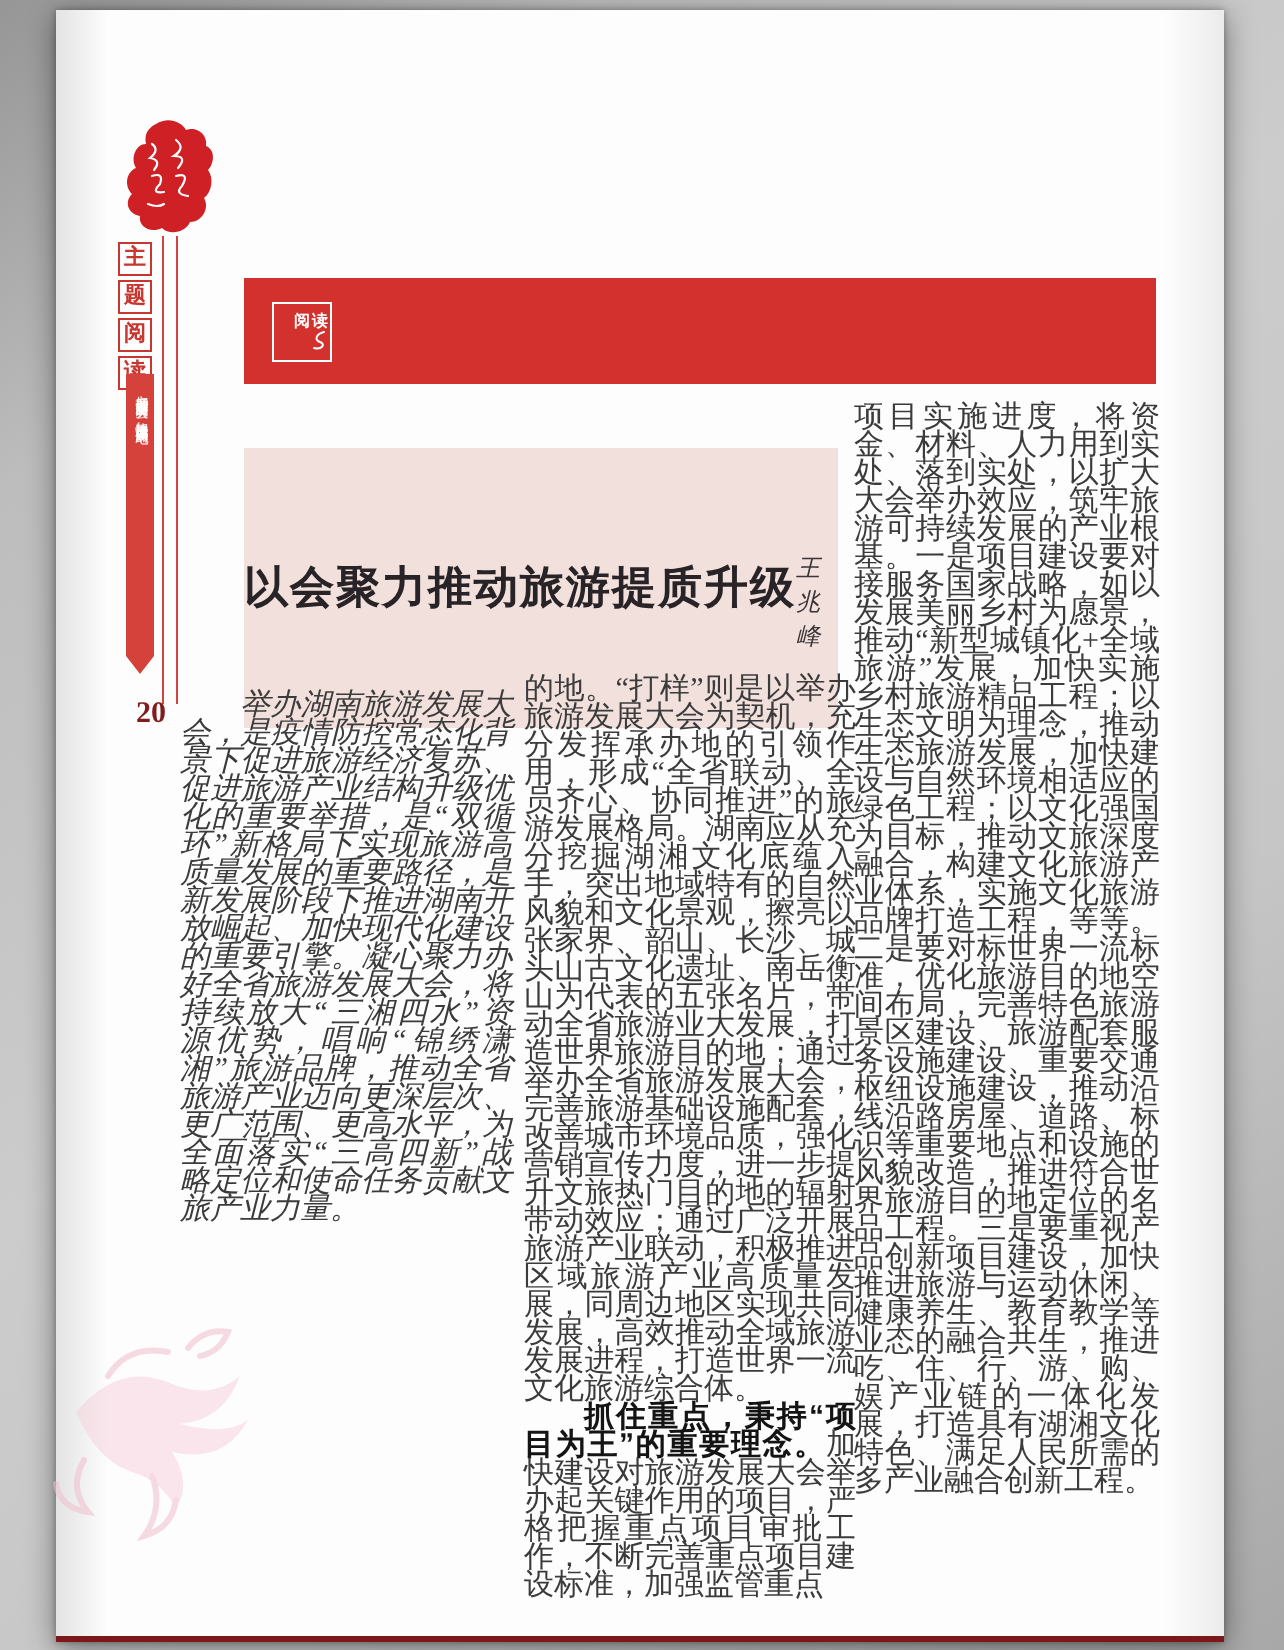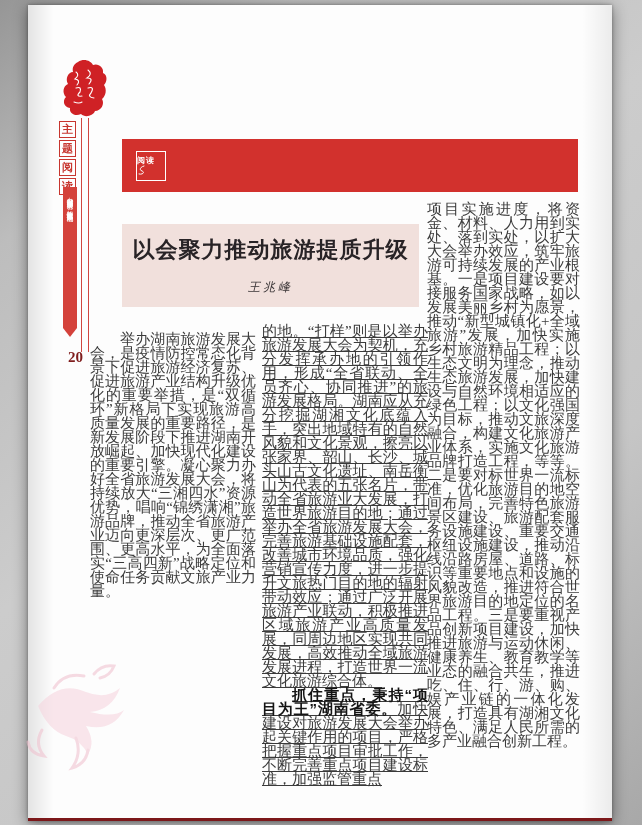--- a/index.html
+++ b/index.html
@@ -46,34 +46,34 @@
     font-family:"Liberation Serif",serif;font-size:15px;font-weight:bold;}
   .phoenix{position:absolute;left:24px;top:610px;width:104px;height:172px;opacity:.55;}
 
   
   .banner{
     position:absolute;left:122px;top:139px;width:456px;height:53px;
     background:#d2312d;display:flex;align-items:center;
   }
   .badge{
     width:28px;height:28px;border:1.5px solid #ffffff;margin-left:14px;
-    display:flex;flex-direction:column;align-items:flex-start;justify-content:center;
+    display:flex;flex-direction:column;align-items:flex-end;justify-content:center;
     color:#fff;flex:0 0 auto;
   }
   .badge-text{font-size:8px;font-weight:bold;letter-spacing:1px;line-height:9px;}
   .banner-title{
     flex:1;text-align:center;color:#ffffff;font-weight:bold;font-size:27px;
     letter-spacing:1px;font-family:"Liberation Sans",sans-serif;
     padding-right:10px;white-space:nowrap;
   }
 
   
   .title-block{
-    position:absolute;left:122px;top:224px;width:297px;height:83px;
-    background:#f1e0dc;display:flex;flex-direction:column;
+    position:absolute;left:122px;top:224px;width:297px;height:140px;
+    background:#f1e0dc;display:flex;flex-direction:row;
     align-items:center;justify-content:center;
   }
   .article-title{
     font-family:"Liberation Serif","DejaVu Serif",serif;font-weight:bold;
     font-size:22px;letter-spacing:1px;color:#28२326;color:#282326;white-space:nowrap;
   }
   .article-author{
     margin-top:14px;font-family:Liberation Serif, serif;font-style:italic;
     font-size:12px;color:#3a3436;letter-spacing:3px;
   }
@@ -81,22 +81,22 @@
   
   .col{
     position:absolute;color:#3b3b3b;
     font-family:"Liberation Serif","DejaVu Serif",serif;
     font-size:15px;line-height:14px;text-align:justify;
     z-index:2;
   }
   .col p{margin:0;}
   .col p.indent{text-indent:2em;}
   .lead{font-family:"Liberation Sans",sans-serif;font-weight:bold;color:#141414;}
-  .col-1{left:90px;top:332px;width:166px;height:392px;}
-  .col-2{left:262px;top:324px;width:166px;height:408px;text-decoration:underline;}
+  .col-1{left:90px;top:346px;width:166px;height:392px;font-style:italic;}
+  .col-2{left:262px;top:338px;width:166px;height:408px;}
   .col-3{left:427px;top:202px;width:153px;height:540px;}
 </style>
 </head>
 <body>
 
 <div class="scan">
   <div class="sheet"></div>
 
   <svg class="seal" viewBox="0 0 48 60">
     <path fill="#cf2125" d="M18,4 C24,0 31,3 33,7 C38,5 44,9 43,15 C48,17 47,24 44,27 C47,31 46,38 42,41 C45,46 41,53 35,53 C33,58 25,60 21,56 C15,59 9,55 10,50 C4,49 2,43 6,39 C2,35 3,28 8,26 C5,21 8,14 13,14 C12,9 14,6 18,4 Z"></path>
@@ -135,20 +135,20 @@
   <div class="title-block">
     <div class="article-title">以会聚力推动旅游提质升级</div>
     <div class="article-author">王兆峰</div>
   </div>
 
   <div class="col col-1">
       <p class="indent">举办湖南旅游发展大会，是疫情防控常态化背景下促进旅游经济复苏、促进旅游产业结构升级优化的重要举措，是“双循环”新格局下实现旅游高质量发展的重要路径，是新发展阶段下推进湖南开放崛起、加快现代化建设的重要引擎。凝心聚力办好全省旅游发展大会，将持续放大“三湘四水”资源优势，唱响“锦绣潇湘”旅游品牌，推动全省旅游产业迈向更深层次、更广范围、更高水平，为全面落实“三高四新”战略定位和使命任务贡献文旅产业力量。</p>
     </div>
   <div class="col col-2">
       <p class="">的地。“打样”则是以举办旅游发展大会为契机，充分发挥承办地的引领作用，形成“全省联动、全员齐心、协同推进”的旅游发展格局。湖南应从充分挖掘湖湘文化底蕴入手，突出地域特有的自然风貌和文化景观，擦亮以张家界、韶山、长沙、城头山古文化遗址、南岳衡山为代表的五张名片，带动全省旅游业大发展，打造世界旅游目的地；通过举办全省旅游发展大会，完善旅游基础设施配套，改善城市环境品质，强化营销宣传力度，进一步提升文旅热门目的地的辐射带动效应；通过广泛开展旅游产业联动，积极推进区域旅游产业高质量发展，同周边地区实现共同发展，高效推动全域旅游发展进程，打造世界一流文化旅游综合体。</p>
-      <p class="indent"><b class="lead">抓住重点，秉持“项目为王”湖南省委。</b>加快建设对旅游发展大会举办起关键作用的项目，严格把握重点项目审批工作，不断完善重点项目建设标准，加强监管重点</p>
+      <p class="indent"><b class="lead">抓住重点，秉持“项目为王”的重要理念。</b>加快建设对旅游发展大会举办起关键作用的项目，严格把握重点项目审批工作，不断完善重点项目建设标准，加强监管重点</p>
     </div>
   <div class="col col-3">
       <p class="">项目实施进度，将资金、材料、人力用到实处、落到实处，以扩大大会举办效应，筑牢旅游可持续发展的产业根基。一是项目建设要对接服务国家战略，如以发展美丽乡村为愿景，推动“新型城镇化+全域旅游”发展，加快实施乡村旅游精品工程；以生态文明为理念，推动生态旅游发展，加快建设与自然环境相适应的绿色工程；以文化强国为目标，推动文旅深度融合，构建文化旅游产业体系，实施文化旅游品牌打造工程，等等。二是要对标世界一流标准，优化旅游目的地空间布局，完善特色旅游景区建设、旅游配套服务设施建设、重要交通枢纽设施建设，推动沿线沿路房屋、道路、标识等重要地点和设施的风貌改造，推进符合世界旅游目的地定位的名品工程。三是要重视产品创新项目建设，加快推进旅游与运动休闲、健康养生、教育教学等业态的融合共生，推进吃、住、行、游、购、娱产业链的一体化发展，打造具有湖湘文化特色、满足人民所需的多产业融合创新工程。</p>
     </div>
 
   <div class="bottom-rule"></div>
 </div>
 
 </body></html>

